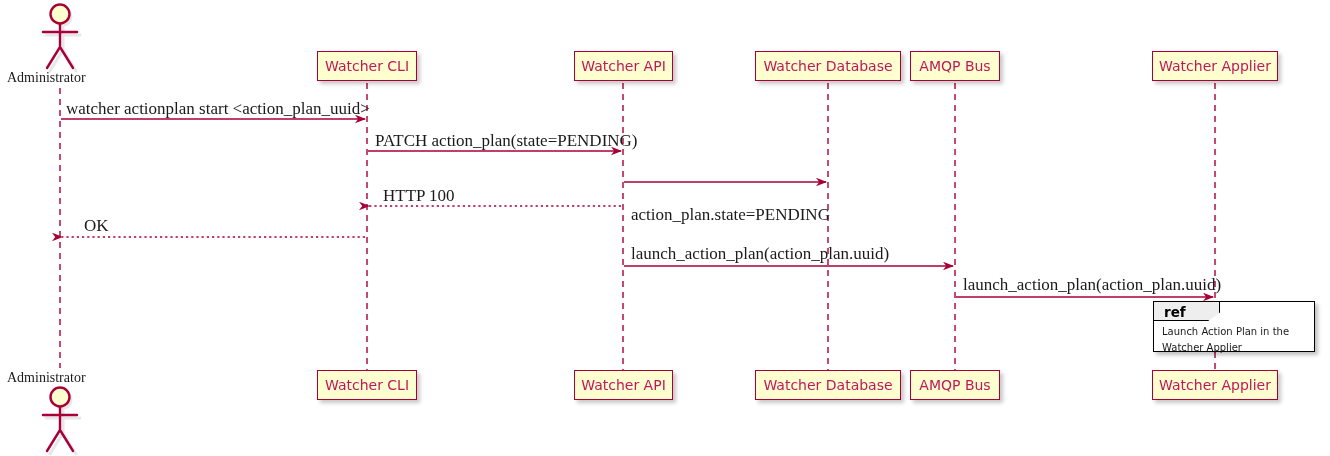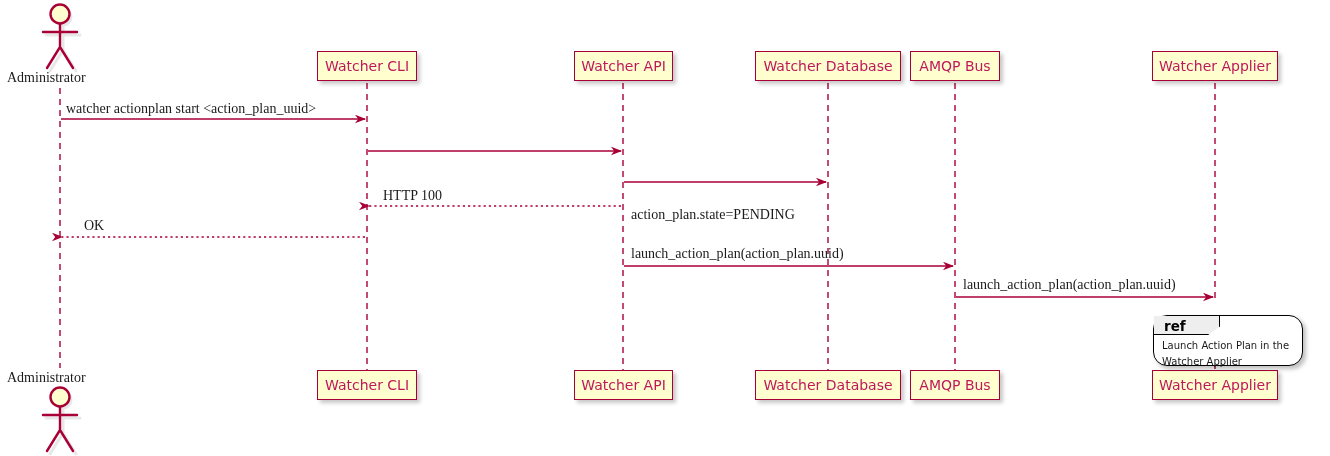--- a/index.html
+++ b/index.html
@@ -29,21 +29,21 @@
     font-size: 13.5px;
     font-family: Liberation Serif, serif;
     line-height: 15px;
     text-align: center;
   }
   .actor-name {
     font-size: 14px;
     color: #1A1A1A;
   }
   .msg-label {
-    font-size: 14px;
+    font-size: 17px;
     color: #1A1A1A;
   }
   .participant-box {
     position: absolute;
     background: #FEFECE;
     border: 1.5px solid #A80036;
     box-sizing: border-box;
     box-shadow: 3px 3px 4px rgba(0,0,0,0.22);
     display: flex;
     align-items: center;
@@ -177,26 +177,27 @@
     <span class="participant-label">AMQP Bus</span>
   </div>
   <div class="participant-box" style="left:1152px; top:370px; width:126px; height:30px;">
     <span class="participant-label">Watcher Applier</span>
   </div>
 
   <div class="lbl actor-name" style="left:7px; top:70px;">Administrator</div>
   <div class="lbl actor-name" style="left:7px; top:370px;">Administrator</div>
 
   <div class="lbl msg-label" style="left:66px; top:101px;">watcher actionplan start &lt;action_plan_uuid&gt;</div>
+  <div class="lbl msg-label" style="left:375px; top:133px;">PATCH action_plan(state=PENDING)</div>
   <div class="lbl msg-label" style="left:631px; top:159px;margin-top:48px;">action_plan.state=PENDING</div>
   <div class="lbl msg-label" style="left:383px; top:188px;">HTTP 100</div>
   <div class="lbl msg-label" style="left:84px; top:218px;">OK</div>
   <div class="lbl msg-label" style="left:631px; top:246px;">launch_action_plan(action_plan.uuid)</div>
   <div class="lbl msg-label" style="left:963px; top:277px;">launch_action_plan(action_plan.uuid)</div>
 
-  <div class="ref-frame" style="left:1153px; top:315px; width:150px; height:51px;border-radius:14px;">
+  <div class="ref-frame" style="left:1153px; top:301px; width:162px; height:51px;">
     <div class="ref-tab" style="width:66px;"></div>
     <div class="ref-tab-label">ref</div>
     <div class="ref-body">Launch Action Plan in the
 Watcher Applier</div>
   </div>
 
 </div>
 
 </body></html>

